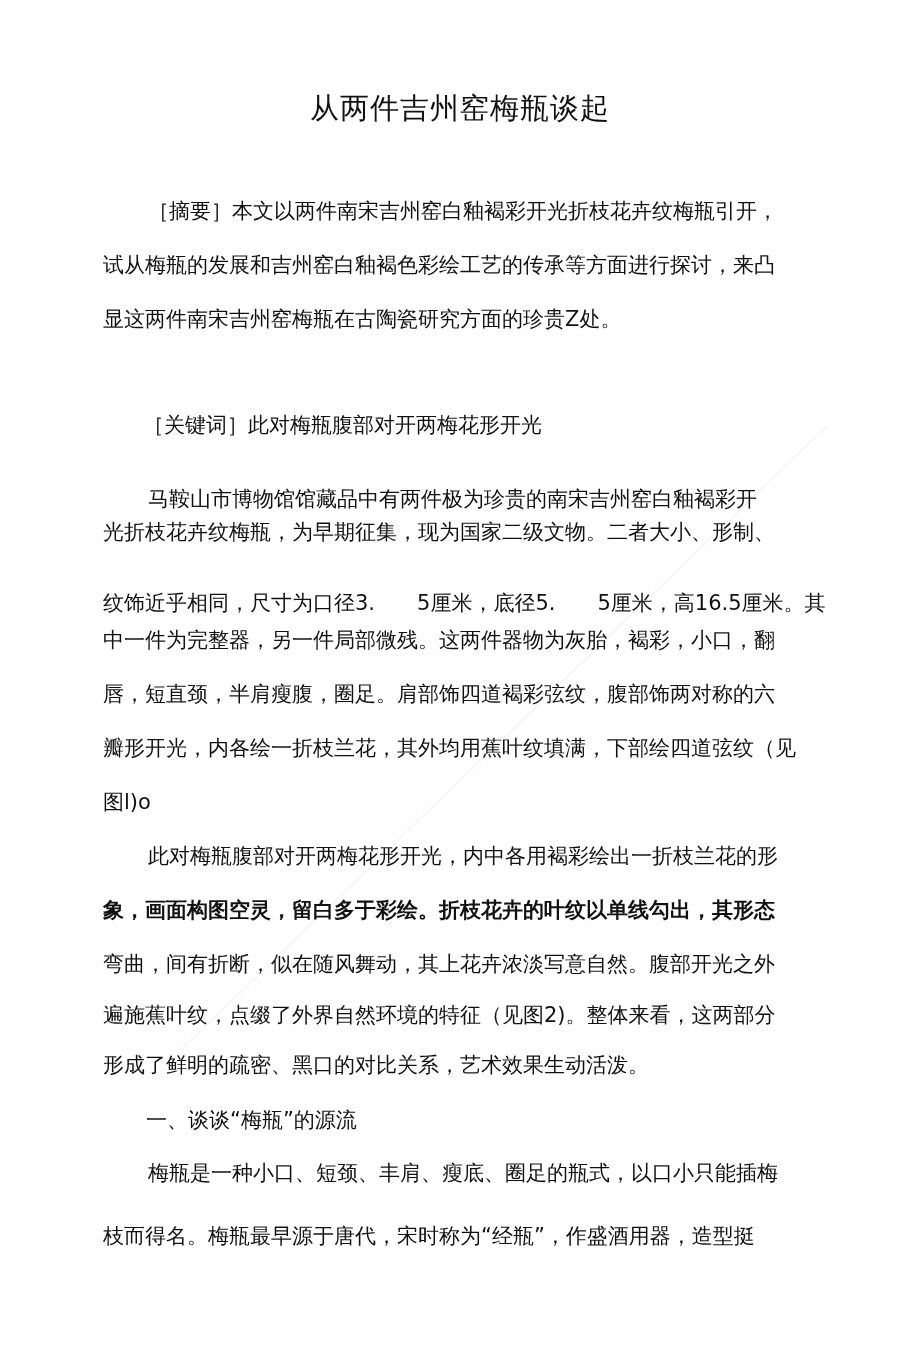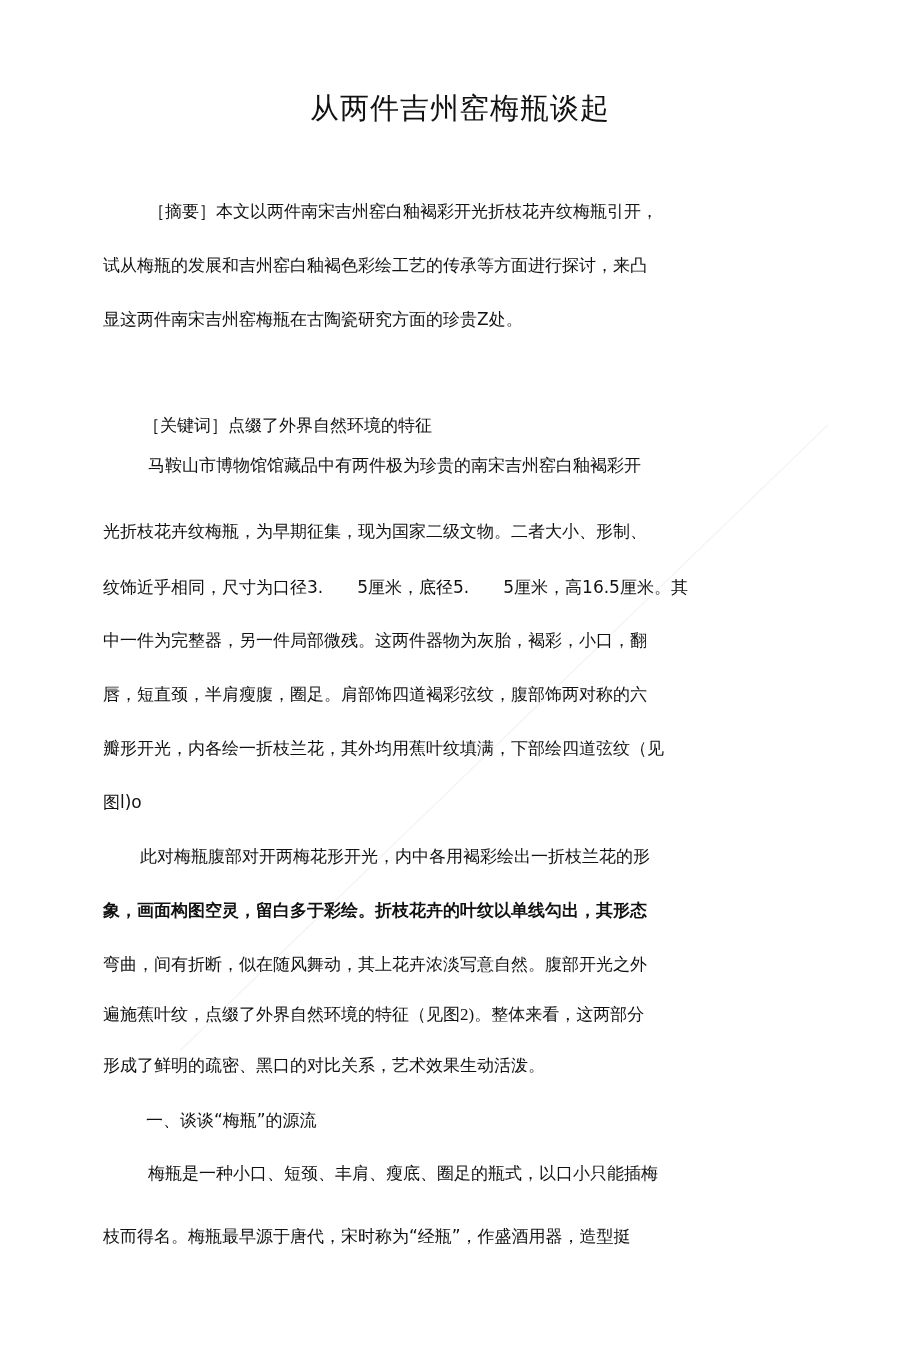--- a/index.html
+++ b/index.html
@@ -1,55 +1,55 @@
 <!DOCTYPE html>
 <html><head>
 <meta charset="utf-8">
 <style>
   html, body { margin: 0; padding: 0; background: #ffffff; }
   body { width: 920px; height: 1346px; position: relative; overflow: hidden;
          font-family: "DejaVu Sans", "Liberation Sans", sans-serif; color: #111111; }
   .page { position: absolute; left: 0; top: 0; width: 852px; height: 1346px; background: #ffffff; }
   .title { position: absolute; left: 0; width: 920px; top: 88px; text-align: center;
            font-size: 29px; letter-spacing: 1px; line-height: 40px; color: #111; }
-  .line { position: absolute; font-size: 17px; line-height: 30px; white-space: nowrap; color: #111; }
+  .line { position: absolute; font-size: 21px; line-height: 30px; white-space: nowrap; color: #111; }
   .watermark { position: absolute; left: 180px; top: 1050px; width: 900px; height: 1px;
                background: #e8e8e8; transform-origin: 0 0; transform: rotate(-44deg); opacity: 0.6; }
 </style>
 </head>
 <body>
 
 <div class="page">
   <div class="watermark"></div>
 
   <div class="title">从两件吉州窑梅瓶谈起</div>
 
   <div>
     <div class="line" style="left:148px; top:196px;">［摘要］本文以两件南宋吉州窑白釉褐彩开光折枝花卉纹梅瓶引开，</div>
     <div class="line" style="left:103px; top:250px;">试从梅瓶的发展和吉州窑白釉褐色彩绘工艺的传承等方面进行探讨，来凸</div>
     <div class="line" style="left:103px; top:304px;text-align:right;">显这两件南宋吉州窑梅瓶在古陶瓷研究方面的珍贵Z处。</div>
   </div>
 
-  <div class="line" style="left:143px; top:410px;">［关键词］点缀了外界自然环境的特征</div>
+  <div class="line" style="left:143px; top:410px;">［关键词］此对梅瓶腹部对开两梅花形开光</div>
 
   <div>
-    <div class="line" style="left:148px; top:450px;">马鞍山市博物馆馆藏品中有两件极为珍贵的南宋吉州窑白釉褐彩开</div>
+    <div class="line" style="left:148px; top:484px;">马鞍山市博物馆馆藏品中有两件极为珍贵的南宋吉州窑白釉褐彩开</div>
     <div class="line" style="left:103px; top:517px;font-family:Liberation Serif, serif;">光折枝花卉纹梅瓶，为早期征集，现为国家二级文物。二者大小、形制、</div>
-    <div class="line" style="left:103px; top:572px;">纹饰近乎相同，尺寸为口径3.　　5厘米，底径5.　　5厘米，高16.5厘米。其</div>
+    <div class="line" style="left:103px; top:588px;">纹饰近乎相同，尺寸为口径3.　　5厘米，底径5.　　5厘米，高16.5厘米。其</div>
     <div class="line" style="left:103px; top:625px;">中一件为完整器，另一件局部微残。这两件器物为灰胎，褐彩，小口，翻</div>
     <div class="line" style="left:103px; top:679px;">唇，短直颈，半肩瘦腹，圈足。肩部饰四道褐彩弦纹，腹部饰两对称的六</div>
     <div class="line" style="left:103px; top:733px;">瓣形开光，内各绘一折枝兰花，其外均用蕉叶纹填满，下部绘四道弦纹（见</div>
     <div class="line" style="left:103px; top:787px;">图l)o</div>
   </div>
 
   <div>
-    <div class="line" style="left:140px; top:841px;">此对梅瓶腹部对开两梅花形开光，内中各用褐彩绘出一折枝兰花的形</div>
+    <div class="line" style="left:148px; top:841px;">此对梅瓶腹部对开两梅花形开光，内中各用褐彩绘出一折枝兰花的形</div>
     <div class="line" style="left:103px; top:895px;font-weight:bold;">象，画面构图空灵，留白多于彩绘。折枝花卉的叶纹以单线勾出，其形态</div>
     <div class="line" style="left:103px; top:949px;">弯曲，间有折断，似在随风舞动，其上花卉浓淡写意自然。腹部开光之外</div>
-    <div class="line" style="left:103px; top:1000px;font-family:Liberation Serif, serif;">遍施蕉叶纹，点缀了外界自然环境的特征（见图2)。整体来看，这两部分</div>
+    <div class="line" style="left:103px; top:1000px;">遍施蕉叶纹，点缀了外界自然环境的特征（见图2)。整体来看，这两部分</div>
     <div class="line" style="left:103px; top:1050px;">形成了鲜明的疏密、黑口的对比关系，艺术效果生动活泼。</div>
   </div>
 
   <div>
     <div class="line" style="left:146px; top:1105px;">一、谈谈“梅瓶”的源流</div>
     <div class="line" style="left:148px; top:1158px;">梅瓶是一种小口、短颈、丰肩、瘦底、圈足的瓶式，以口小只能插梅</div>
     <div class="line" style="left:103px; top:1221px;">枝而得名。梅瓶最早源于唐代，宋时称为“经瓶”，作盛酒用器，造型挺</div>
   </div>
 </div>
 

